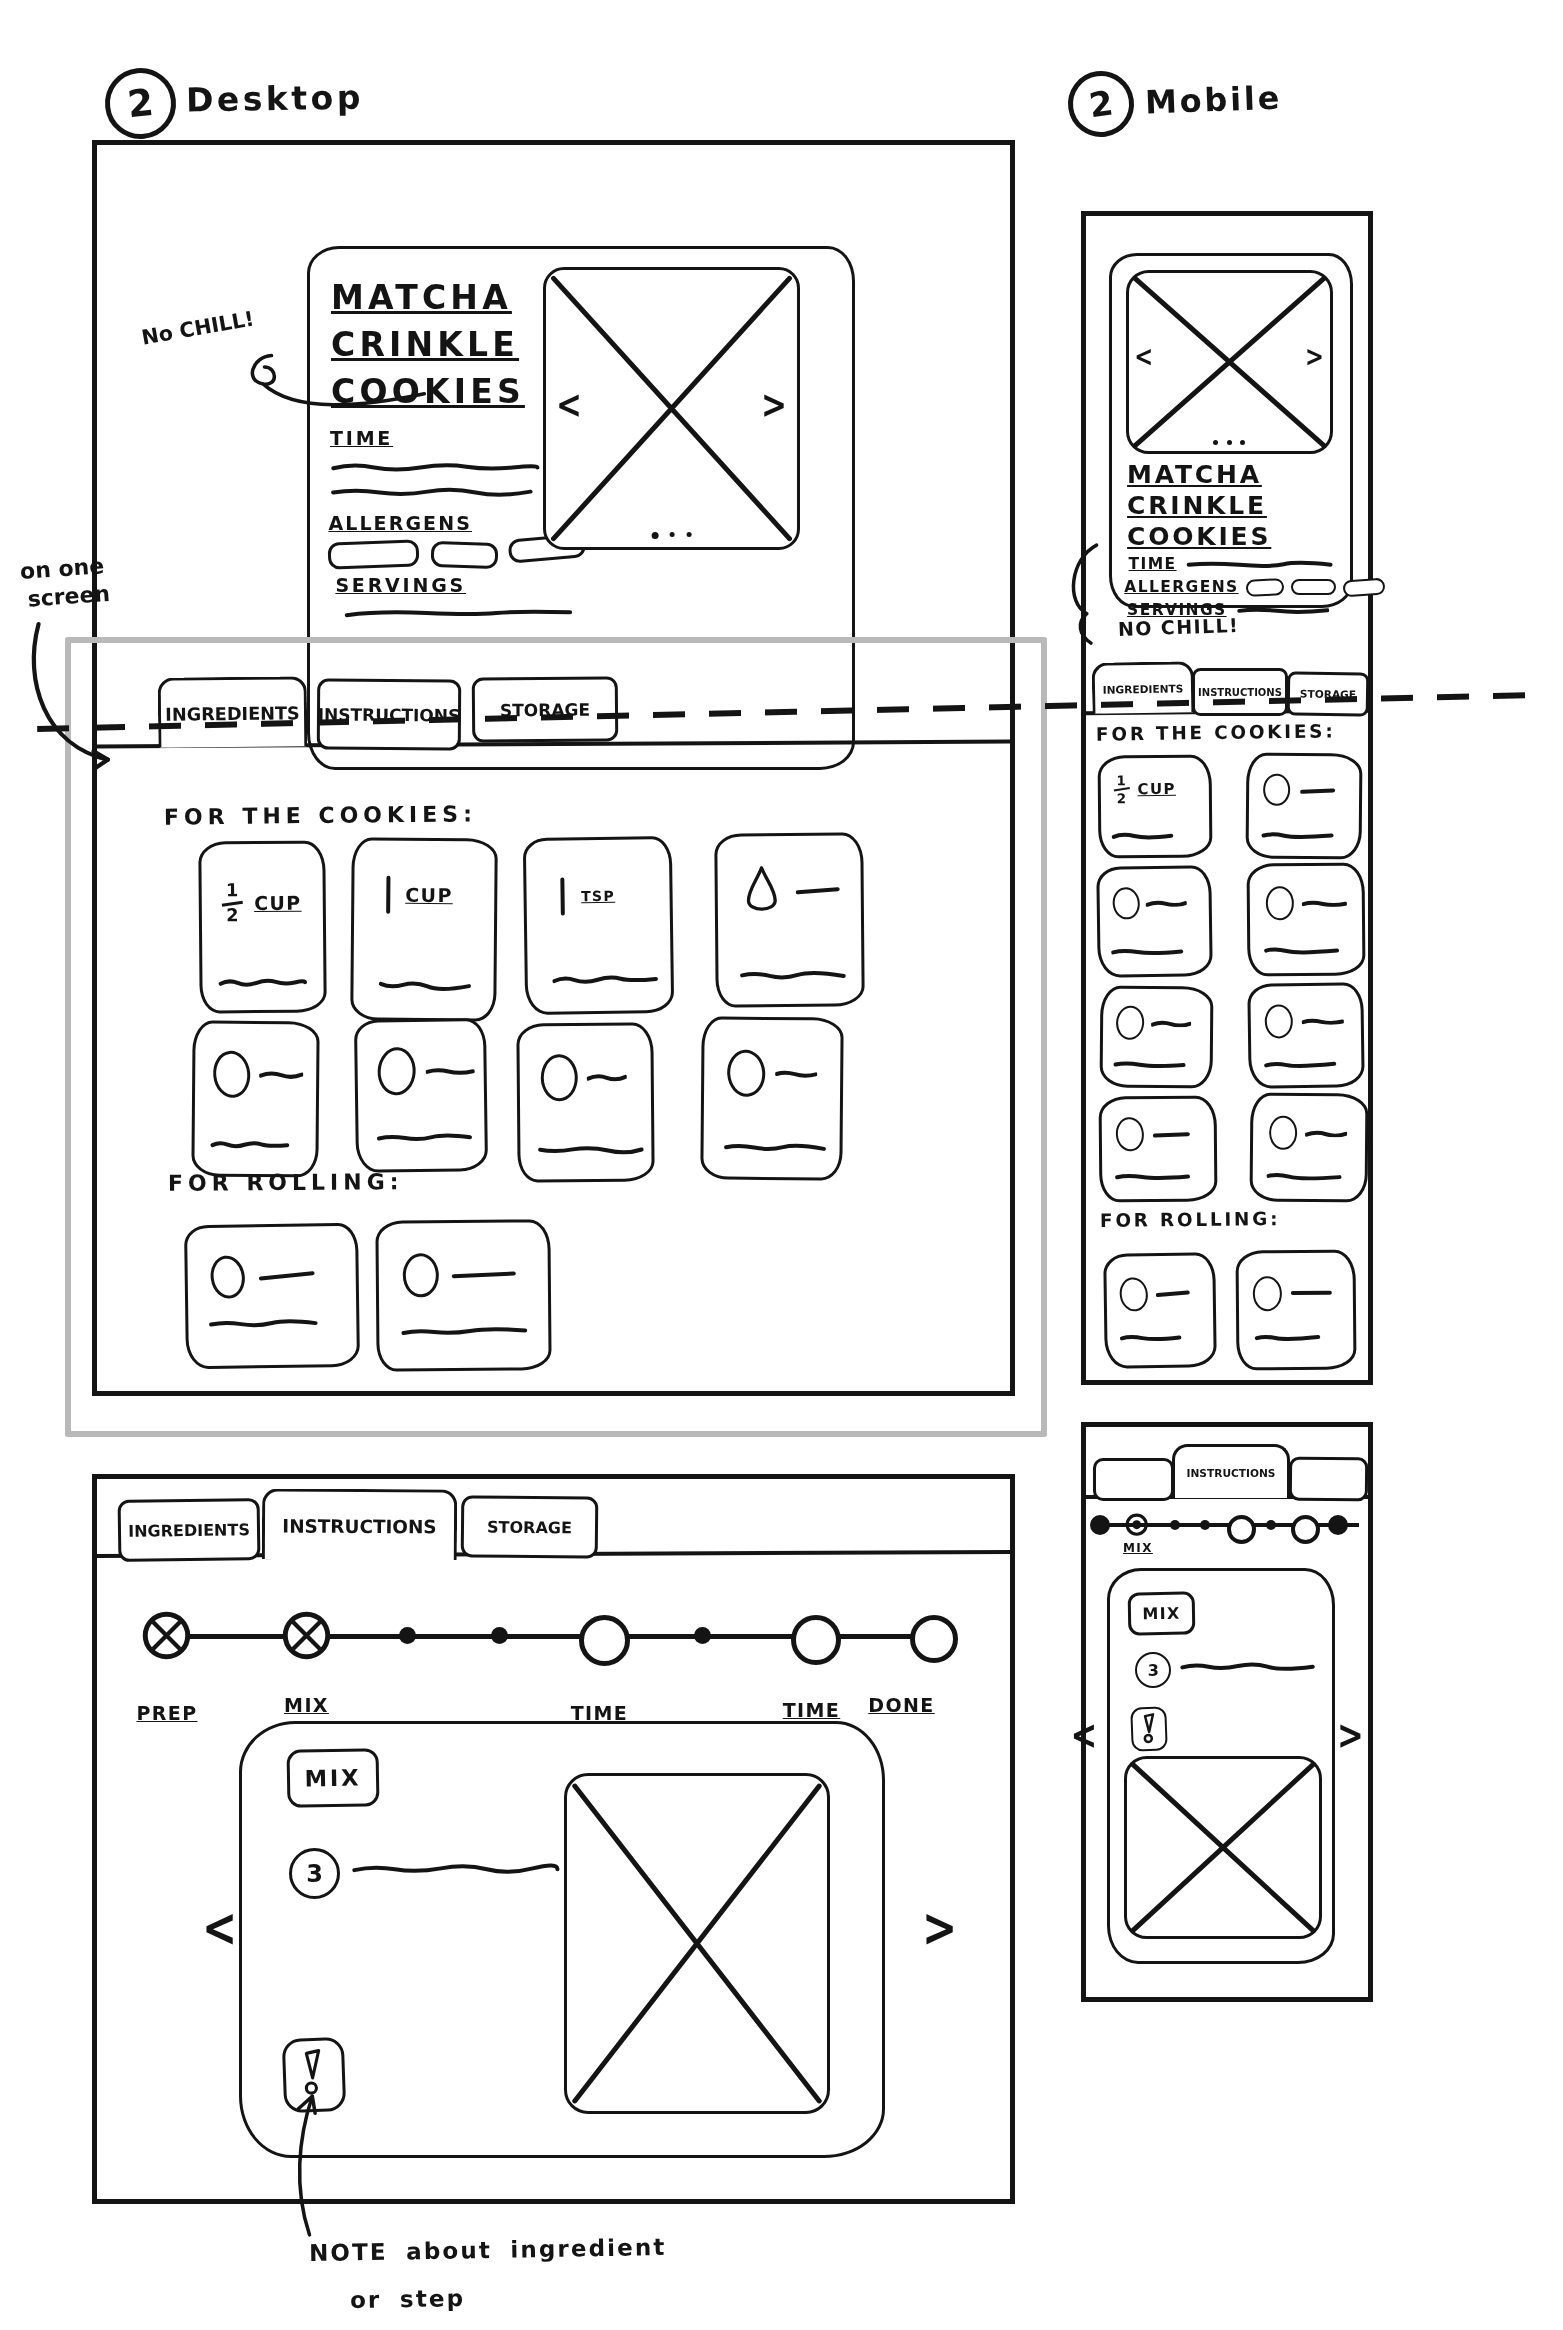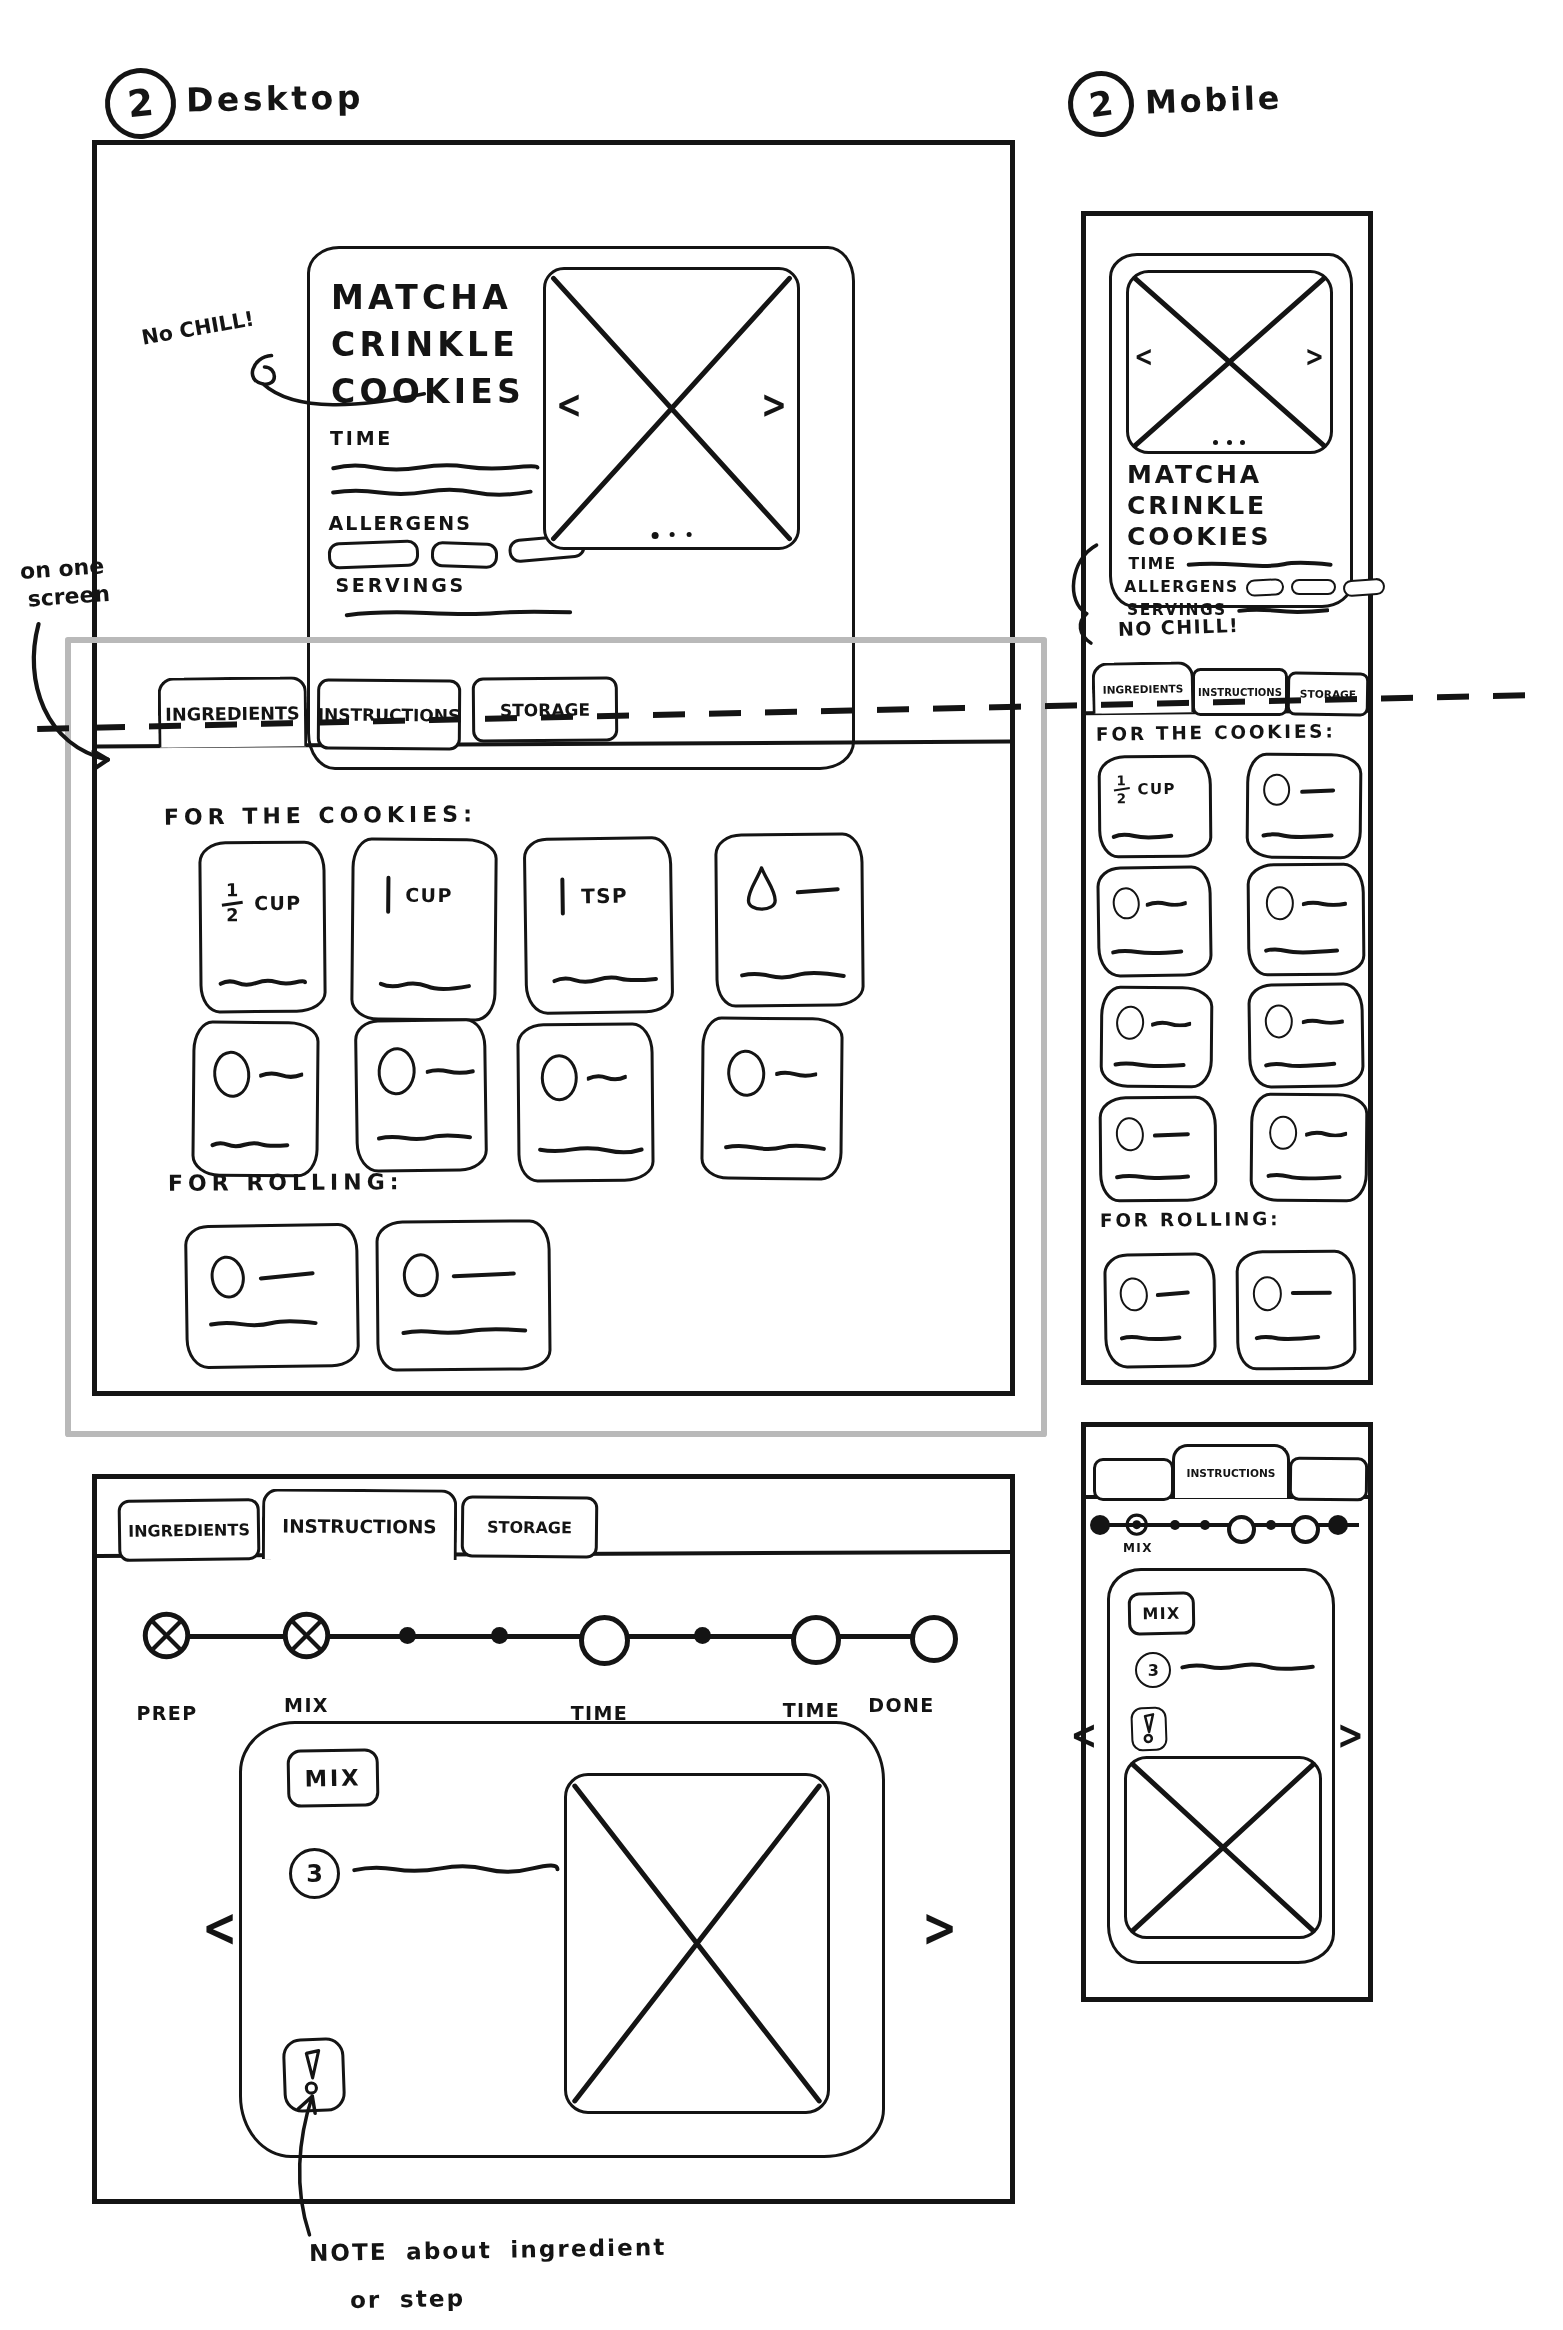--- a/index.html
+++ b/index.html
@@ -1,21 +1,21 @@
 <!DOCTYPE html>
 <html style="font-size:11.3px"><head>
 <meta charset="utf-8">
 <style>
   html,body{margin:0;padding:0;background:#fff;}
   #page{position:relative;width:1563px;height:2330px;background:#fff;overflow:hidden;
         font-family:"DejaVu Sans",sans-serif;color:#141414;}
   
   .frame{position:absolute;border:5px solid #141414;background:#fff;z-index:1;}
   
-  .hand{font-weight:700;letter-spacing:1.4px;white-space:nowrap;}
+  .hand{font-weight:700;letter-spacing:1.4px;white-space:nowrap;text-decoration:underline;}
   .sec{font-weight:700;font-size:22px;letter-spacing:5px;white-space:nowrap;}
   
   .card{position:absolute;border:3.5px solid #141414;background:#fff;}
   .rA{border-radius:27px 21px 30px 20px / 21px 30px 20px 28px;transform:rotate(-.5deg);}
   .rB{border-radius:20px 31px 21px 28px / 30px 20px 28px 21px;transform:rotate(.5deg);}
   .rC{border-radius:24px 20px 28px 22.6px / 20px 28px 21px 30px;transform:rotate(-.8deg);}
   
   .tab{position:absolute;border:3.5px solid #141414;background:#fff;display:flex;align-items:center;
        justify-content:center;font-weight:700;z-index:3;white-space:nowrap;}
   .tab.open{border-bottom:none;border-radius:15.5px 15.5px 0 0;}
@@ -157,21 +157,21 @@
         <span class="vbar"></span>
         <span class="hand" style="font-size:19px;">CUP</span>
       </div>
       <svg class="sq" style="left:25.4px;bottom:28px;" width="92" height="10" viewBox="0 0 120 14" preserveAspectRatio="none">
           <path d="M3 6Q16 12 32 7T64 9T118 8" fill="none" stroke="#141414" stroke-width="4" stroke-linecap="round" vector-effect="non-scaling-stroke"></path>
         </svg>
     </div>
     <div class="card rC" style="left:427px;top:692px;width:143px;height:171px;">
       <div class="ico-row" style="left:34px;top:37px;gap:17px;">
         <span class="vbar"></span>
-        <span class="hand" style="font-size:20px;text-align:right;">TSP</span>
+        <span class="hand" style="font-size:14px;text-align:right;">TSP</span>
       </div>
       <svg class="sq" style="left:24px;bottom:27px;" width="106" height="10" viewBox="0 0 120 14" preserveAspectRatio="none">
           <path d="M3 9Q14 3 26 8T52 8T78 7T118 8" fill="none" stroke="#141414" stroke-width="4" stroke-linecap="round" vector-effect="non-scaling-stroke"></path>
         </svg>
     </div>
     <div class="card rA" style="left:618px;top:688px;width:143px;height:168px;">
       <div class="ico-row" style="left:24px;top:28px;gap:14px;">
         <svg width="40" height="54" viewBox="0 0 60 80">
             <path d="M30 5 C 22 25, 10 38, 10 54 C 10 71, 50 71, 50 54 C 50 38, 38 25, 30 5 Z" fill="none" stroke="#141414" stroke-width="5" stroke-linejoin="round"></path>
           </svg>

